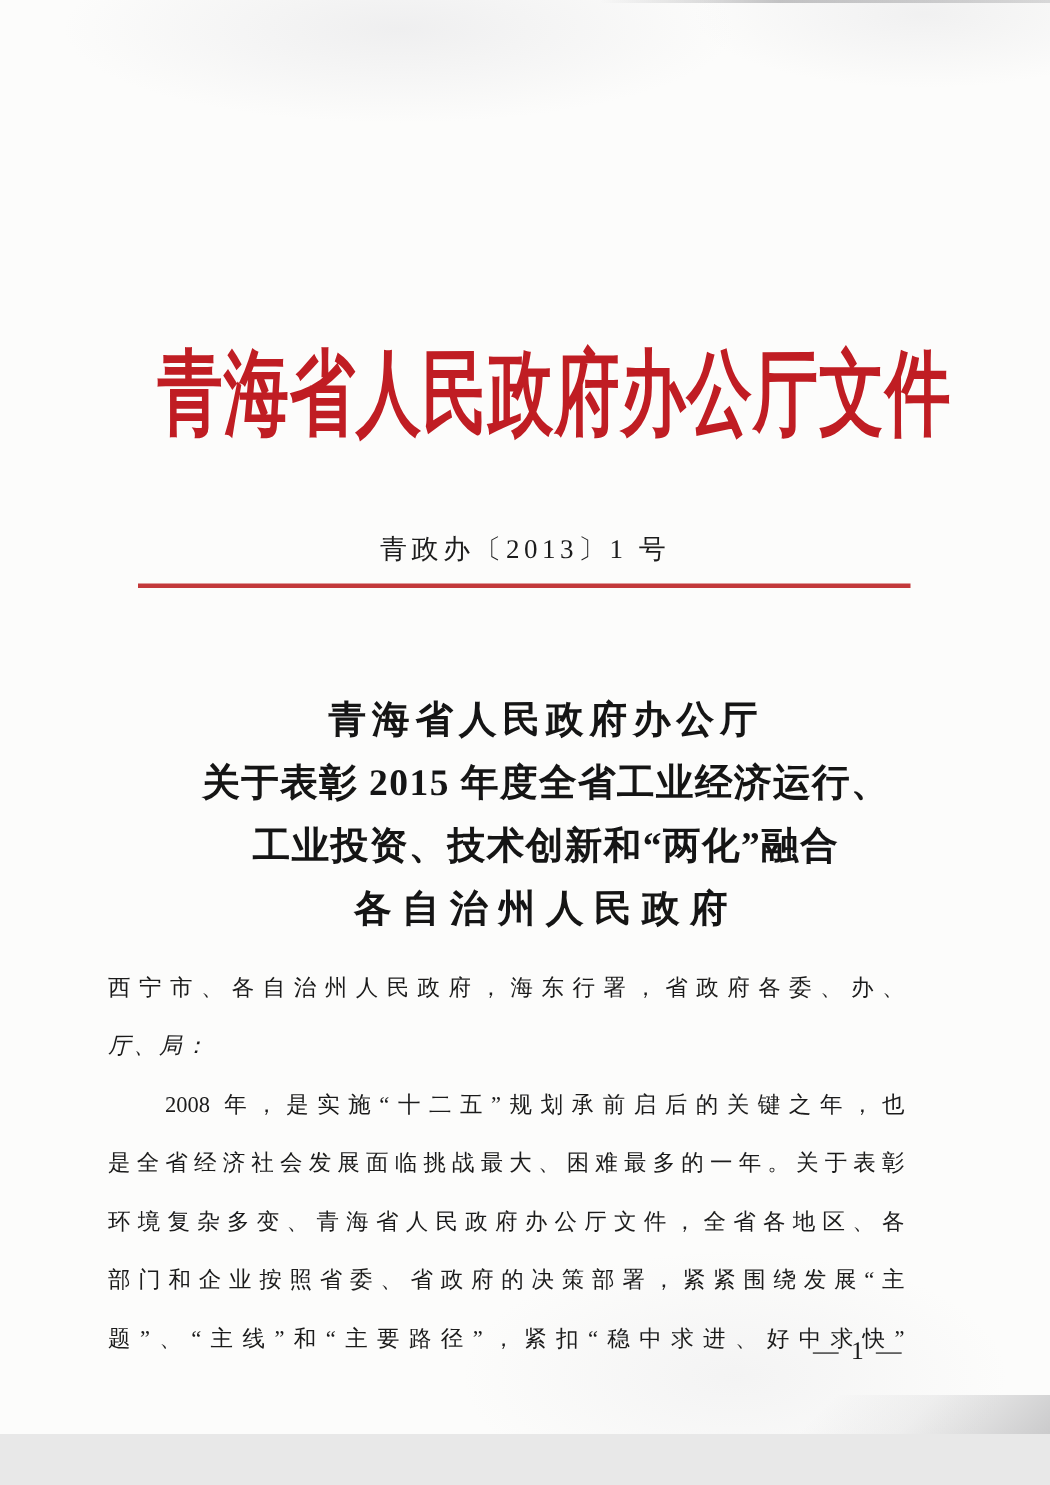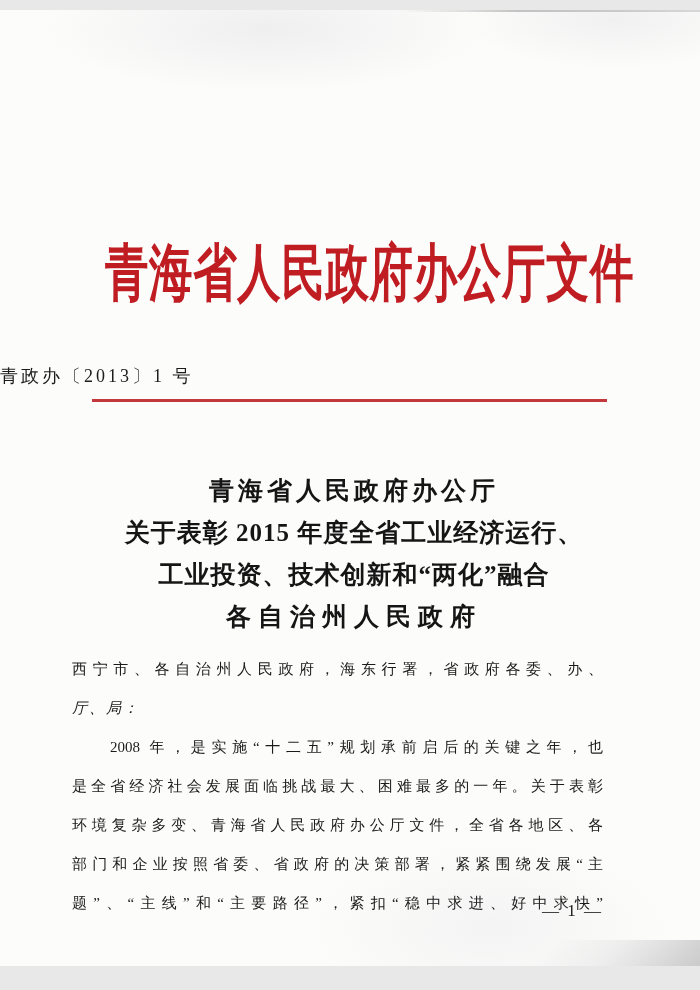--- a/index.html
+++ b/index.html
@@ -4,21 +4,21 @@
 <style>
   html, body {
     margin: 0;
     padding: 0;
     background: #e8e8e8;
   }
   .page {
     position: relative;
     width: 700px;
     height: 956px;
-    margin: 10px auto;
+    margin: 0 auto;
     overflow: hidden;
     font-family: "Liberation Serif", "DejaVu Serif", serif;
     background:
       radial-gradient(ellipse 320px 90px at 38% 2%, rgba(205,205,210,0.28), transparent 70%),
       radial-gradient(ellipse 220px 70px at 88% 1%, rgba(200,200,205,0.22), transparent 70%),
       radial-gradient(ellipse 260px 120px at 70% 96%, rgba(205,205,210,0.18), transparent 70%),
       #fcfcfb;
   }
   
   .scan-edge-top {
@@ -48,39 +48,40 @@
     transform: scaleX(0.70);
     transform-origin: 50% 50%;
     letter-spacing: 1px;
   }
 
   .doc-number {
     position: absolute;
     top: 354px;
     left: 0;
     width: 100%;
+    text-align: center;
     font-size: 18px;
     line-height: 24px;
     letter-spacing: 3px;
     color: #1c1c1c;
   }
 
   .red-divider {
     position: absolute;
     top: 389px;
     left: 92px;
     width: 515px;
     height: 3px;
     background: #c3393b;
   }
 
   .title-block {
     position: absolute;
     top: 460px;
-    left: 89px;
+    left: 99px;
     width: 530px;
     text-align: center;
     font-weight: bold;
     color: #151515;
     font-size: 25px;
   }
   .title-line { line-height: 42px; white-space: nowrap; }
   .ls-wide   { letter-spacing: 4px; }
   .ls-small  { letter-spacing: 1px; }
   .ls-xwide  { letter-spacing: 7px; }

